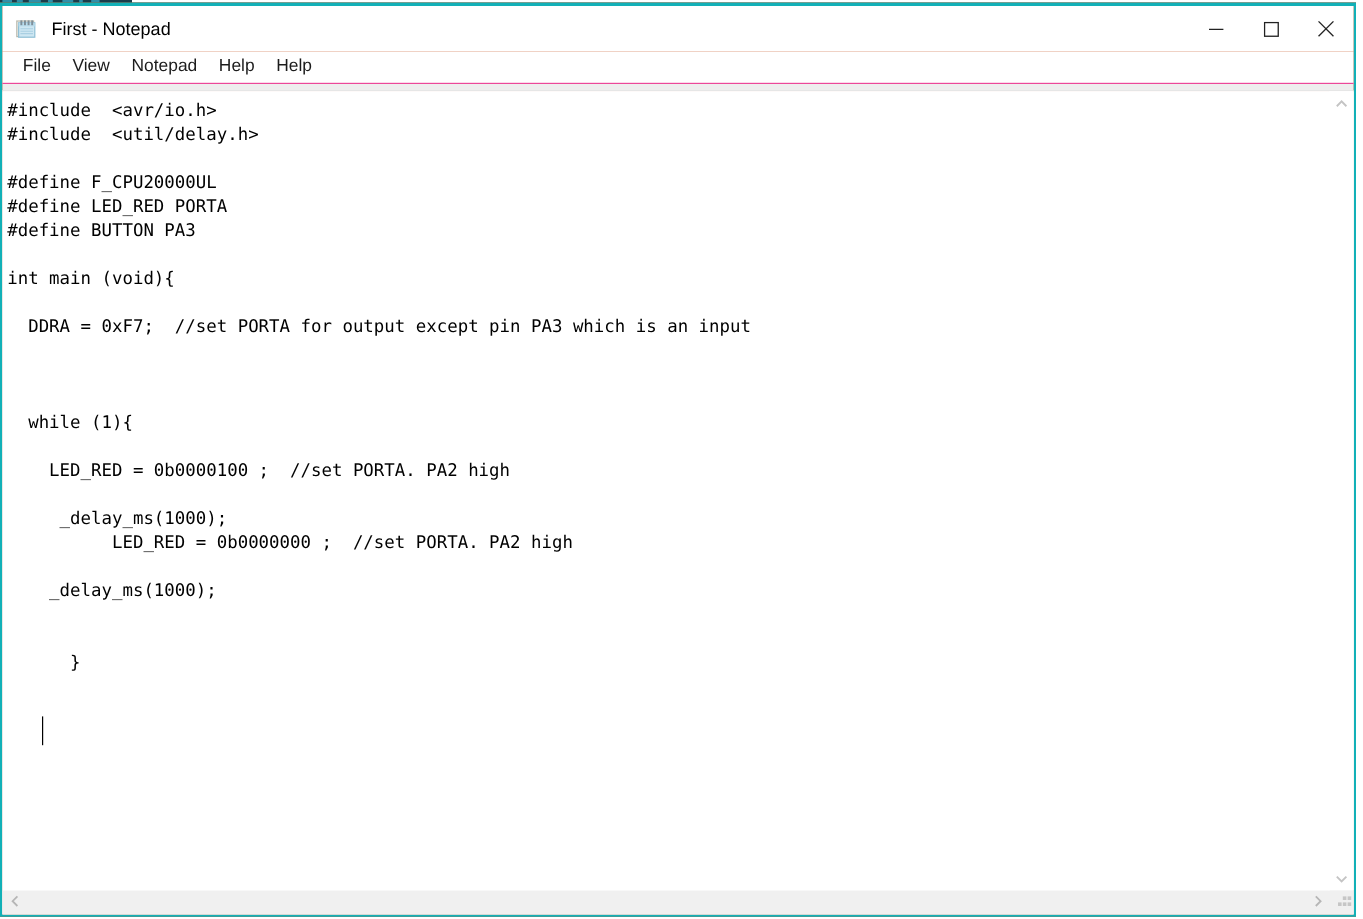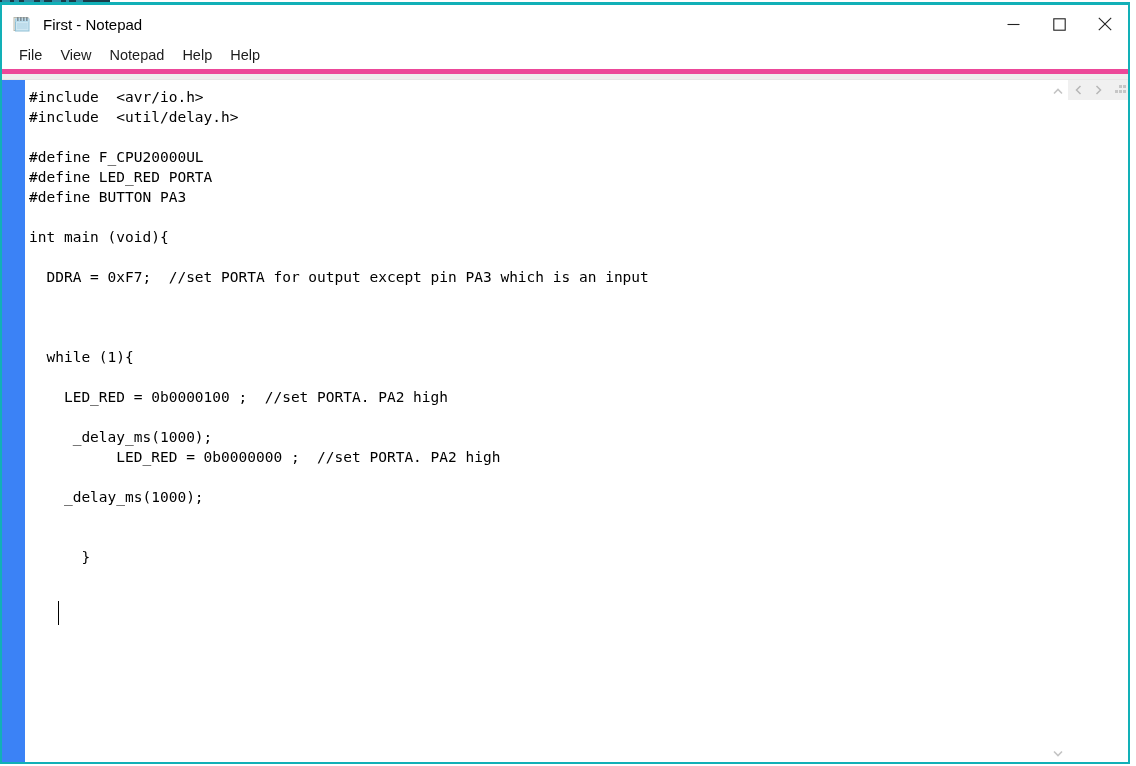--- a/index.html
+++ b/index.html
@@ -31,21 +31,21 @@
 
   
   #notepad-window {
     position: absolute;
     left: 0; top: 2px;
     width: 1130px;
     height: 762px;
     border: 2px solid #12b0b7;
     border-top-width: 3px;
     box-sizing: border-box;
-    background: #3b82f6;
+    background: #c2410c;
     display: flex;
     flex-direction: column;
   }
 
   
   #title-bar {
     height: 38px;
     min-height: 38px;
     background: #ffffff;
     display: flex;
@@ -85,21 +85,21 @@
   .win-btn svg { display: block; }
 
   
   #menu-bar {
     height: 26px;
     min-height: 26px;
     background: #ffffff;
     display: flex;
     align-items: center;
     padding-left: 8px;
-    border-bottom: 5px solid #ec4899;
+    border-bottom: 1px solid #ec4899;
   }
   .menu-item {
     font-size: 14.5px;
     color: #1c1c1c;
     padding: 2px 9px 3px 9px;
     white-space: nowrap;
     cursor: default;
     line-height: 1;
   }
 
@@ -107,24 +107,23 @@
     height: 5px;
     min-height: 5px;
     background: #eeeeee;
     border-bottom: 1px solid #e6e6e6;
   }
 
   
   #edit-region {
     flex: 1;
     display: flex;
-    flex-direction: row;
+    flex-direction: column;
     min-height: 0;
     background: #ffffff;
-    margin-left: 23px;
   }
   #edit-row {
     flex: 1;
     display: flex;
     min-height: 0;
   }
   #text-area {
     flex: 1;
     position: relative;
     background: #ffffff;

